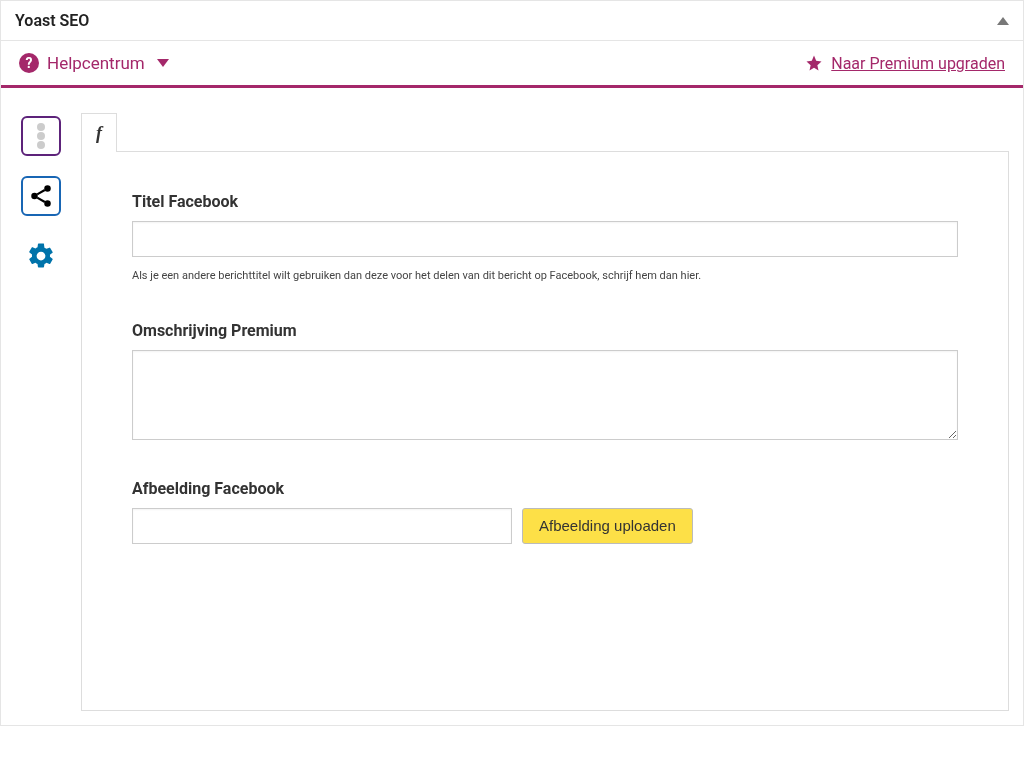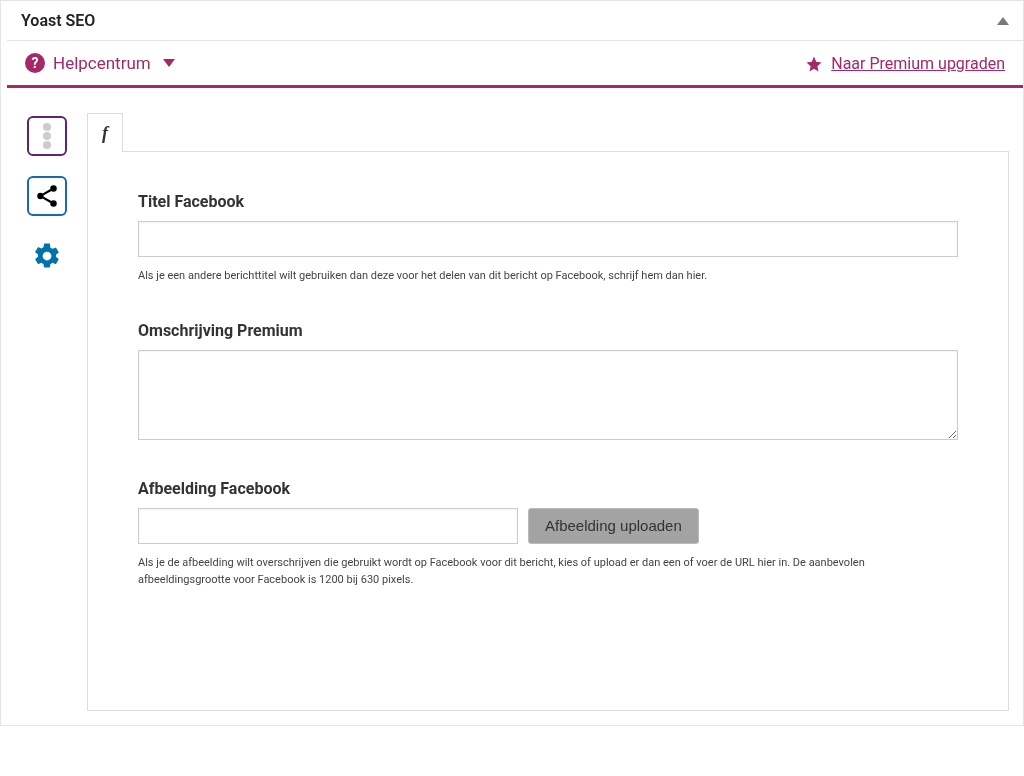--- a/index.html
+++ b/index.html
@@ -6,21 +6,20 @@
   body {
     margin: 0;
     font-family: -apple-system, BlinkMacSystemFont, "Segoe UI", Roboto, "Helvetica Neue", Arial, sans-serif;
     font-size: 14px;
     color: #333;
     background: #fff;
   }
   .metabox {
     border: 1px solid #e5e5e5;
     background: #fff;
-    padding-left: 6px;
   }
   .metabox-header {
     display: flex;
     justify-content: space-between;
     align-items: center;
     padding: 10px 14px;
     border-bottom: 1px solid #e5e5e5;
   }
   .metabox-title {
     font-size: 16px;
@@ -58,21 +57,21 @@
   }
   .help-left .label { font-size: 17px; }
   .help-left .tri {
     width: 0; height: 0;
     border-left: 6px solid transparent;
     border-right: 6px solid transparent;
     border-top: 8px solid #a4286a;
     margin-left: 4px;
   }
   .help-right {
-    display: flex; align-items: flex-end; gap: 8px;
+    display: flex; align-items: flex-start; gap: 8px;
   }
   .star-icon { width: 18px; height: 18px; fill: #a4286a; }
   .upgrade-link {
     color: #a4286a;
     text-decoration: underline;
     font-size: 16px;
   }
   .body {
     display: flex;
     padding: 24px 14px 14px 14px;
@@ -158,21 +157,21 @@
   .image-url {
     width: 380px;
     height: 36px;
     border: 1px solid #ccc;
     padding: 4px 8px;
     font-size: 14px;
     box-shadow: inset 0 1px 2px rgba(0,0,0,0.05);
   }
   .upload-btn {
     border: 1px solid #bbb;
-    background: #a3a3a3;
+    background: #fde047;
     padding: 0 16px;
     font-size: 15px;
     color: #333;
     cursor: pointer;
     border-radius: 3px;
   }
 </style>
 </head>
 <body>
 
@@ -241,21 +240,20 @@
           <div class="field-label">Omschrijving Premium</div>
           <textarea class="textarea" style=""></textarea>
         </div>
 
         <div class="field">
           <div class="field-label">Afbeelding Facebook</div>
           <div class="image-row">
             <input type="text" class="image-url" value="" style="">
             <button class="upload-btn">Afbeelding uploaden</button>
           </div>
-          <div class="help-text">Als je de afbeelding wilt overschrijven die gebruikt wordt op Facebook voor dit bericht, kies of upload er dan een of voer de URL hier in. De aanbevolen afbeeldingsgrootte voor Facebook is 1200 bij 630 pixels.</div>
         </div>
 
       </div>
     </div>
 
   </div>
 
 </div>
 
 </body></html>

